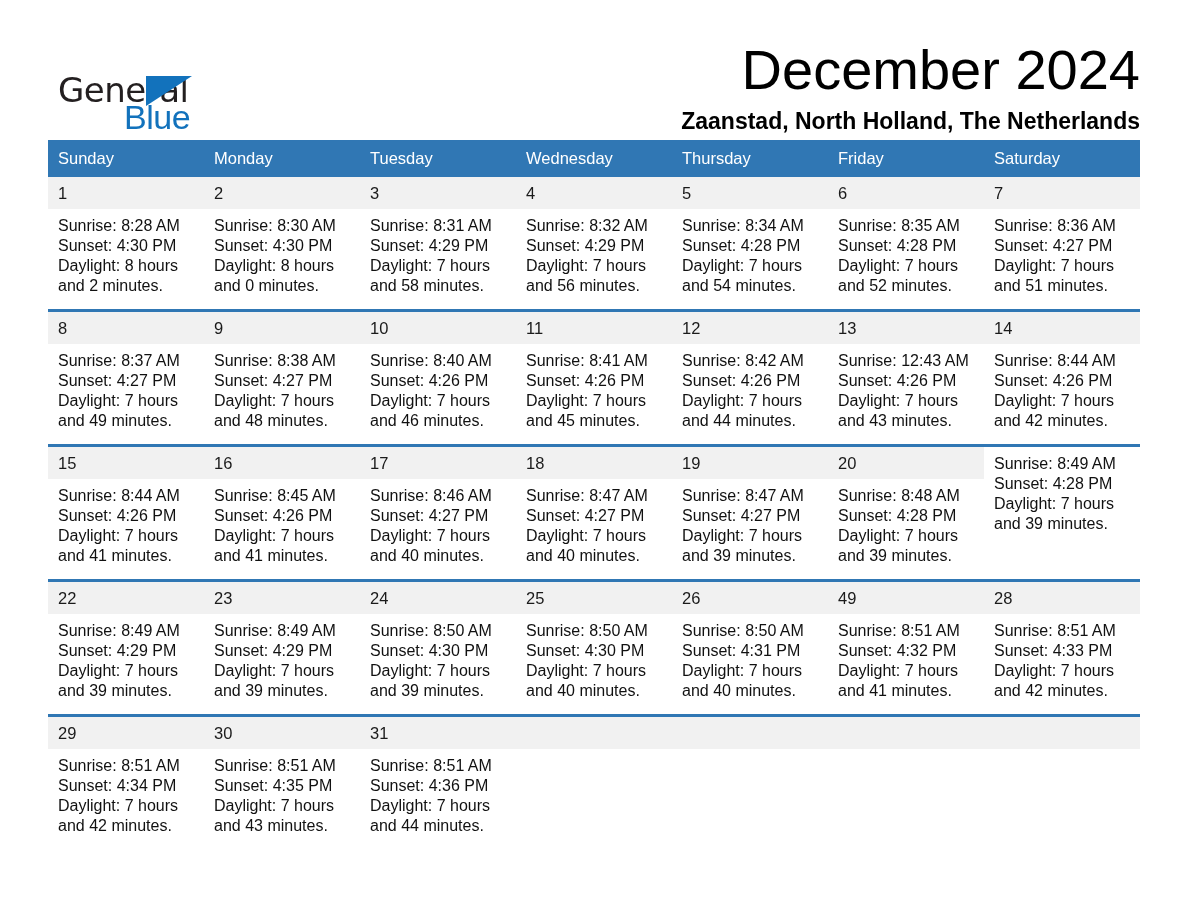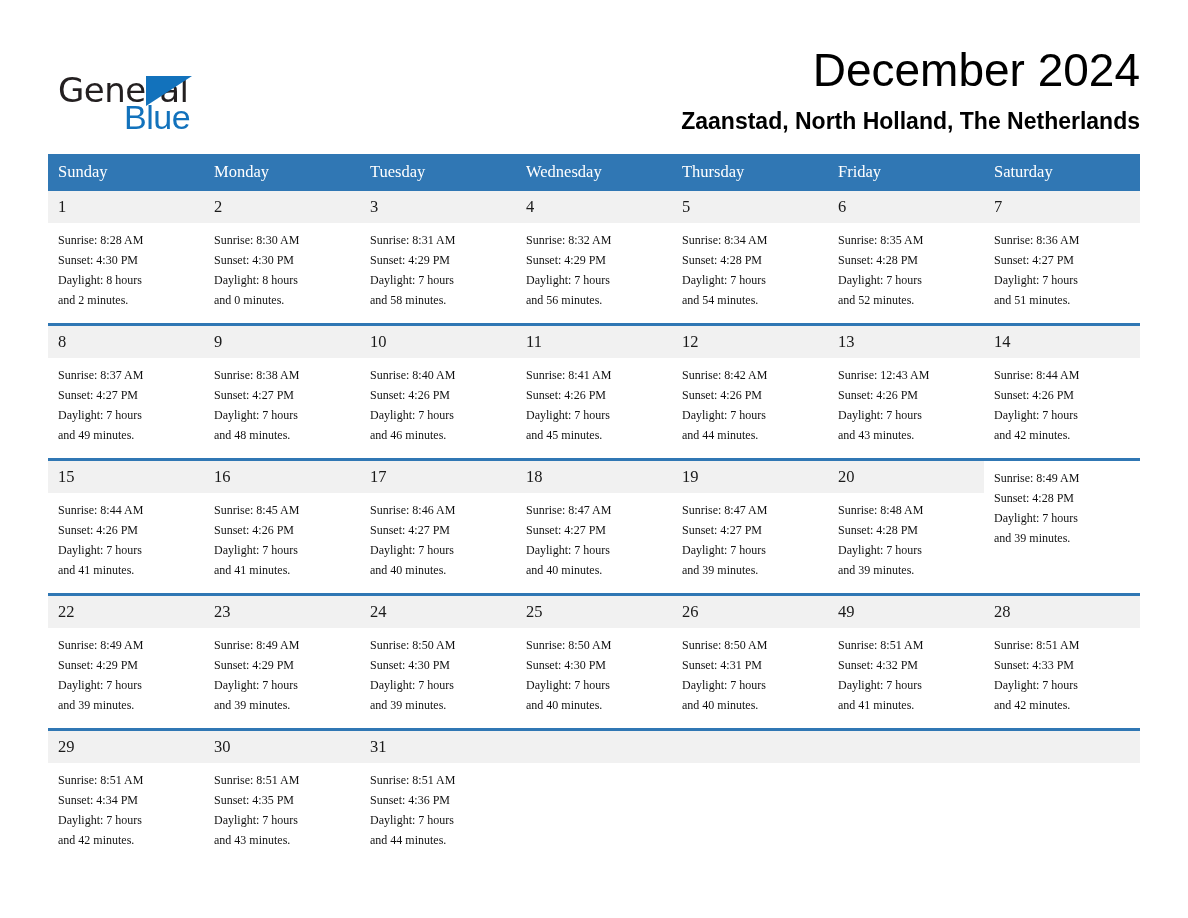--- a/index.html
+++ b/index.html
@@ -63,40 +63,39 @@
     height: 0;
     border-left: 46px solid #1272bc;
     border-bottom: 30px solid transparent;
   }
 
   .title-block {
     text-align: right;
     flex: 1 1 auto;
   }
   .month-title {
-    font-size: 46px;
+    font-size: 56px;
     line-height: 52px;
     font-weight: 400;
     color: #000;
     white-space: nowrap;
   }
   .location {
     font-size: 23px;
     line-height: 30px;
     margin-top: 10px;
     font-weight: 700;
     color: #000;
     white-space: nowrap;
   }
 
   
   .calendar {
-    margin-top: 18px;
+    margin-top: 4px;
     width: 1092px;
-    font-family: Liberation Serif, serif;
   }
   .weekhead {
     display: grid;
     grid-template-columns: repeat(7, 1fr);
     background: #3077b4;
   }
   .weekhead .wh-cell {
     color: #ffffff;
     font-size: 16.5px;
     line-height: 20px;
@@ -122,21 +121,21 @@
     font-size: 16.5px;
     line-height: 20px;
     padding: 6px 0 6px 10px;
     color: #1a1a1a;
     min-height: 20px;
     box-sizing: content-box;
   }
   .daycell.empty .daynum { color: transparent; }
   .dayinfo {
     padding: 7px 0 0 10px;
-    font-size: 12px;
+    font-size: 16px;
     line-height: 20px;
     color: #111111;
   }
   .dayinfo div { white-space: nowrap; }
 </style>
 </head>
 <body>
 
 <div class="page">
 

